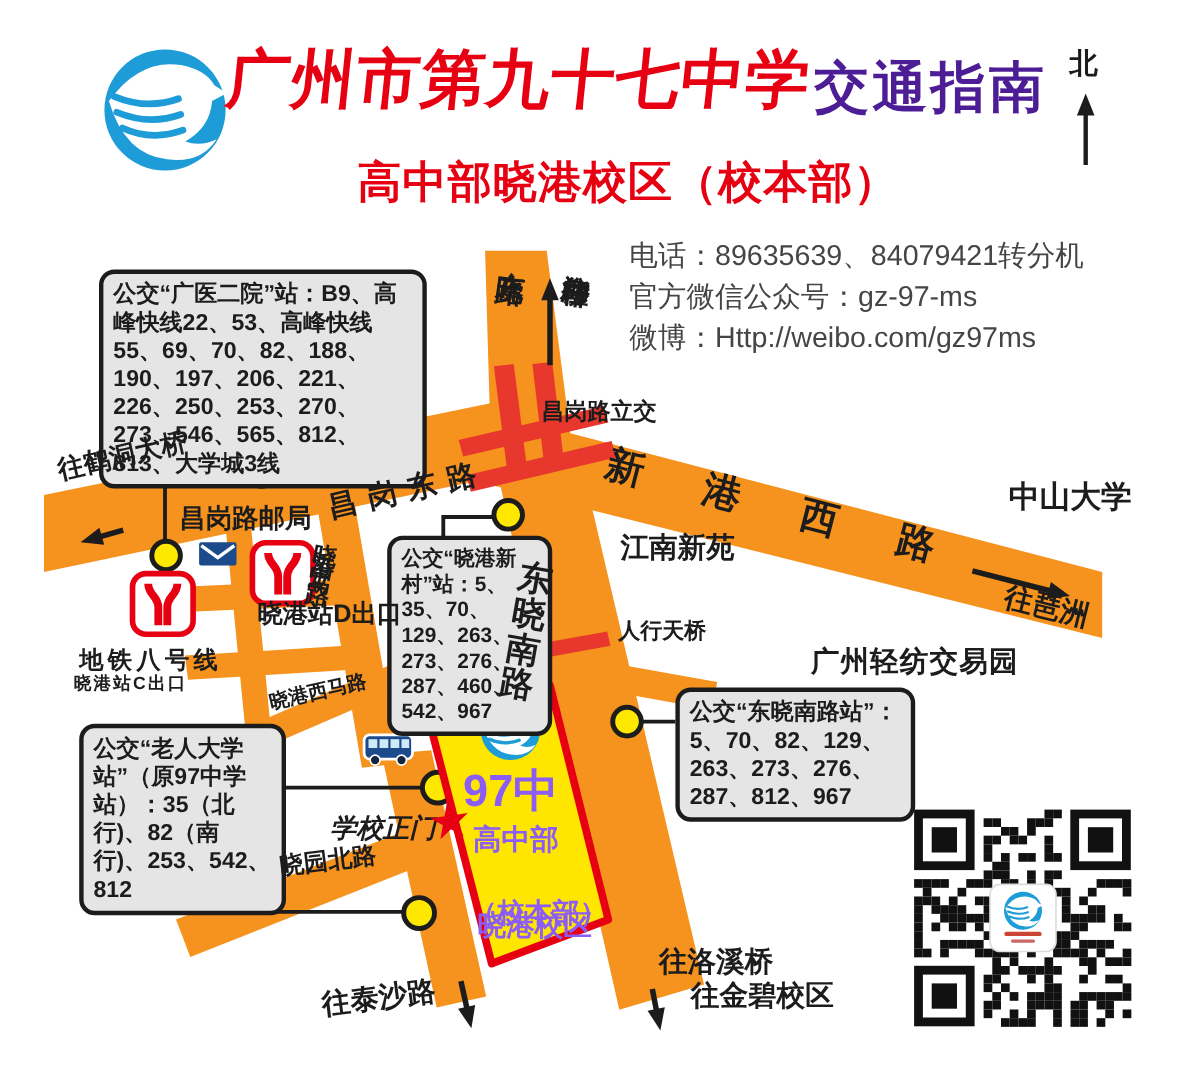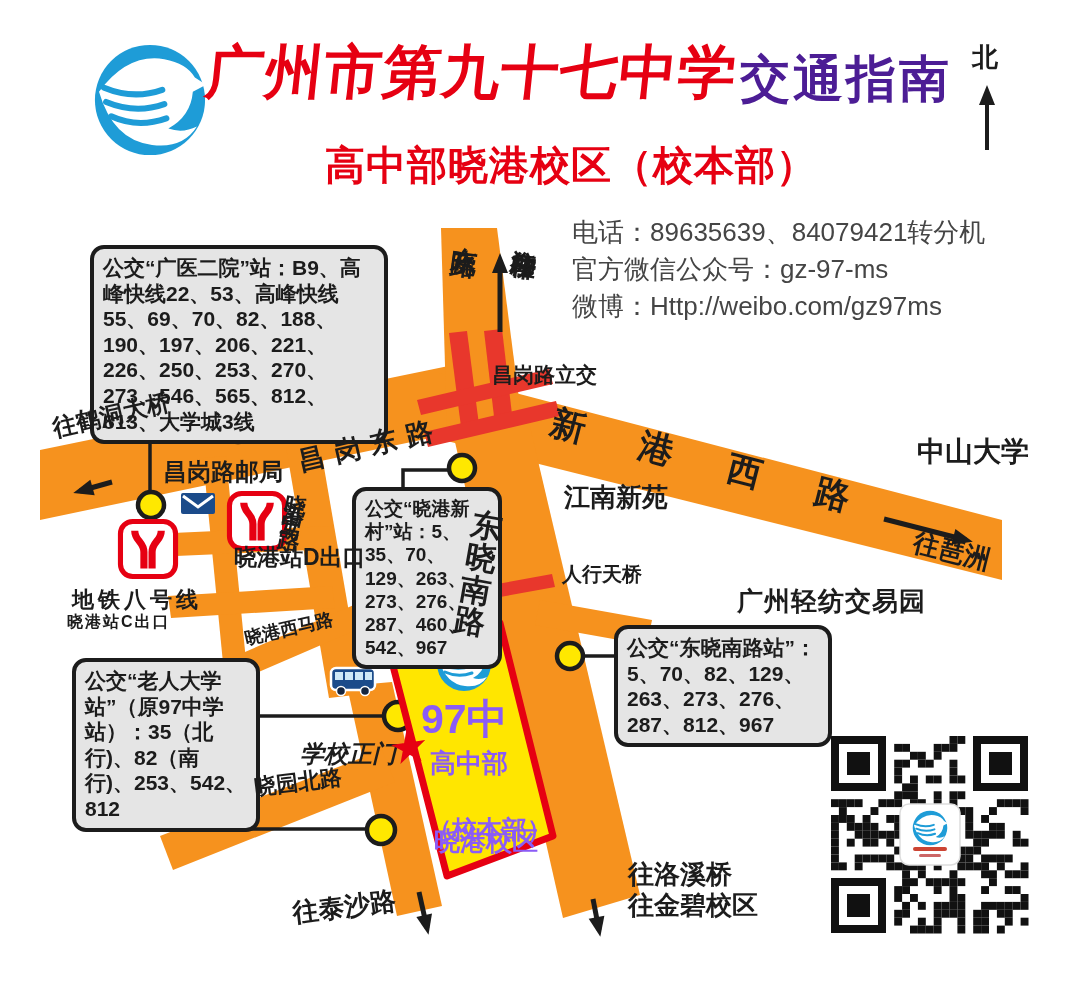--- a/index.html
+++ b/index.html
@@ -366,21 +366,21 @@
   <div class="lbl" style="left:737px;top:588px;font-size:26px;letter-spacing:1px;">广州轻纺交易园</div>
   <div class="lbl vert" style="left:290px;top:477px;font-size:22px;letter-spacing:9px;transform:rotate(11deg);transform-origin:center top;">晓港中马路</div>
   <div class="lbl" style="left:190px;top:545px;font-size:23px;margin-left:44px;">晓港站D出口</div>
   <div class="lbl" style="left:72px;top:588px;font-size:22px;letter-spacing:4px;">地铁八号线</div>
   <div class="lbl" style="left:67px;top:614px;font-size:16px;letter-spacing:2px;">晓港站C出口</div>
   <div class="lbl" style="left:243px;top:630px;font-size:18px;transform:rotate(-13deg);transform-origin:left top;">晓港西马路</div>
   <div class="lbl vert" style="left:477px;top:484px;font-size:31px;letter-spacing:33px;transform:rotate(10deg);transform-origin:center top;">东晓南路</div>
   <div class="lbl" style="left:300px;top:741px;font-size:24px;font-style:italic;">学校正门</div>
   <div class="lbl" style="left:253px;top:776px;font-size:22px;transform:rotate(-7deg);transform-origin:left top;">晓园北路</div>
   <div class="lbl" style="left:291px;top:900px;font-size:26px;transform:rotate(-7deg);transform-origin:left top;">往泰沙路</div>
-  <div class="lbl" style="left:628px;top:861px;font-size:26px;">往洛溪桥</div>
+  <div class="lbl" style="left:599px;top:861px;font-size:26px;">往洛溪桥</div>
   <div class="lbl" style="left:628px;top:892px;font-size:26px;">往金碧校区</div>
 
   <div class="school-txt" style="left:421px;top:692px;font-size:41px;">97中</div>
   <div class="lbl" style="left:391px;top:726px;font-size:40px;color:#E60012;transform:rotate(-8deg);">★</div>
   <div class="school-txt" style="left:430px;top:746px;font-size:26px;">高中部</div>
   <div class="school-txt" style="left:434px;top:780px;font-size:26px;margin-top:44px;">晓港校区</div>
   <div class="school-txt" style="left:427px;top:813px;font-size:25px;">（校本部）</div>
 
 </div>
 

